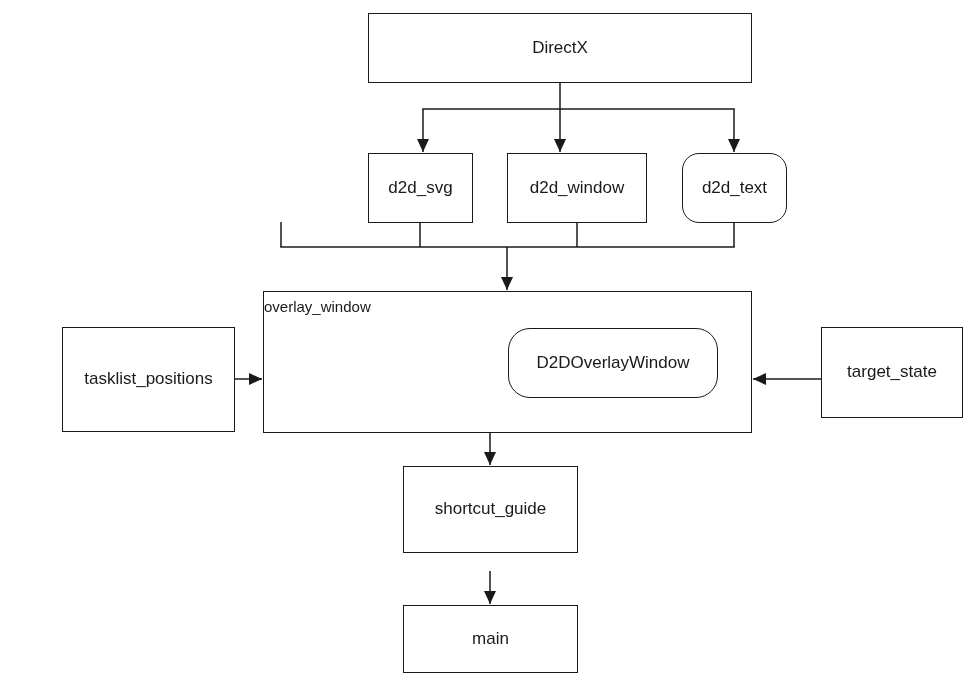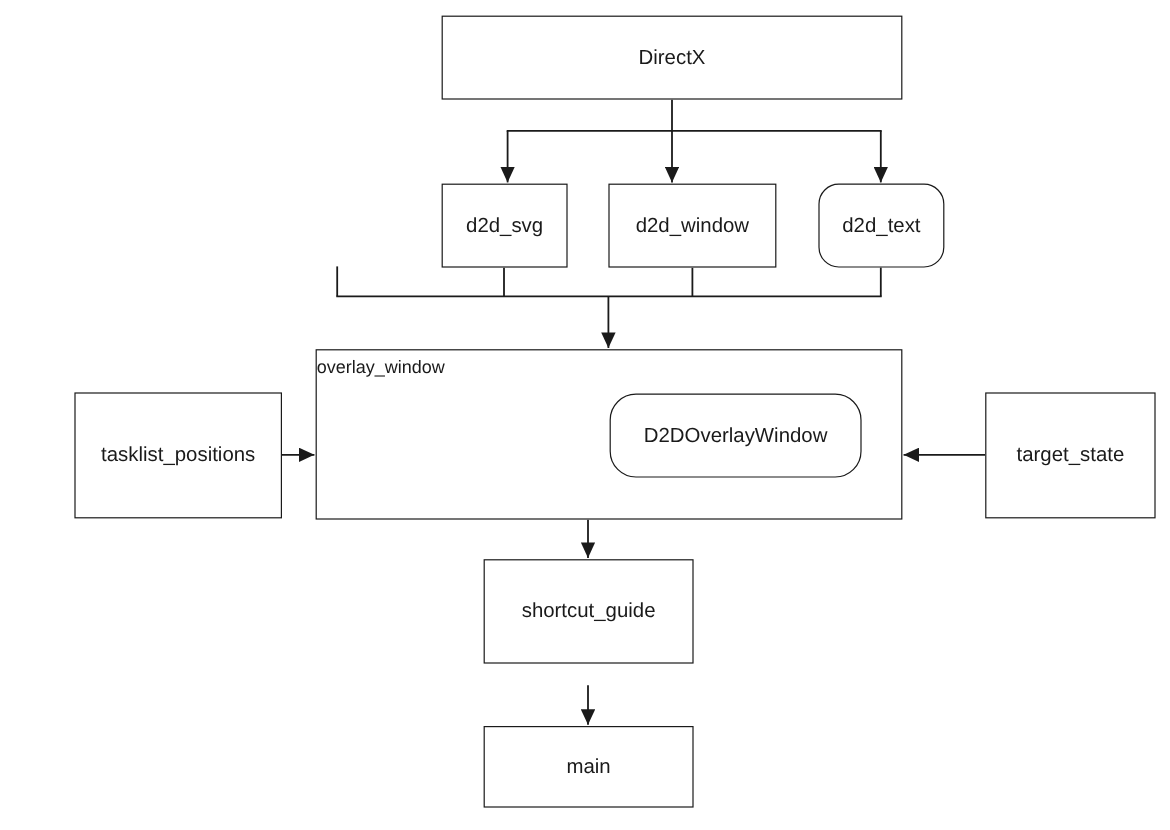--- a/index.html
+++ b/index.html
@@ -46,21 +46,21 @@
   
   .n-directx            { left: 368px; top: 13px;  width: 384px; height: 70px; }
   .n-animation          { left: 228px; top: 153px; width: 106px; height: 69px; }
   .n-d2d-svg            { left: 368px; top: 153px; width: 105px; height: 70px; }
   .n-d2d-window         { left: 507px; top: 153px; width: 140px; height: 70px; }
   .n-d2d-text           { left: 682px; top: 153px; width: 105px; height: 70px; border-radius: 17px; }
   .n-overlay-window     { left: 263px; top: 291px; width: 489px; height: 142px; }
   .n-d2d-overlay-svg    { left: 35px;  top: 36px;  width: 175px; height: 70px; }
   .n-d2d-overlay-window { left: 244px; top: 36px;  width: 210px; height: 70px; border-radius: 22px; }
   .n-tasklist-positions { left: 21px;  top: 327px; width: 173px; height: 105px; margin-left: 41px; }
-  .n-target-state       { left: 821px; top: 327px; width: 142px; height: 105px; }
+  .n-target-state       { left: 821px; top: 327px; width: 142px; height: 91px; }
   .n-shortcut-guide     { left: 403px; top: 466px; width: 175px; height: 87px; }
   .n-main               { left: 403px; top: 605px; width: 175px; height: 68px; align-items: center; }
 </style>
 </head>
 <body>
 
 <div class="canvas">
 
   <svg class="edges" viewBox="0 0 975 692">
     <defs>

